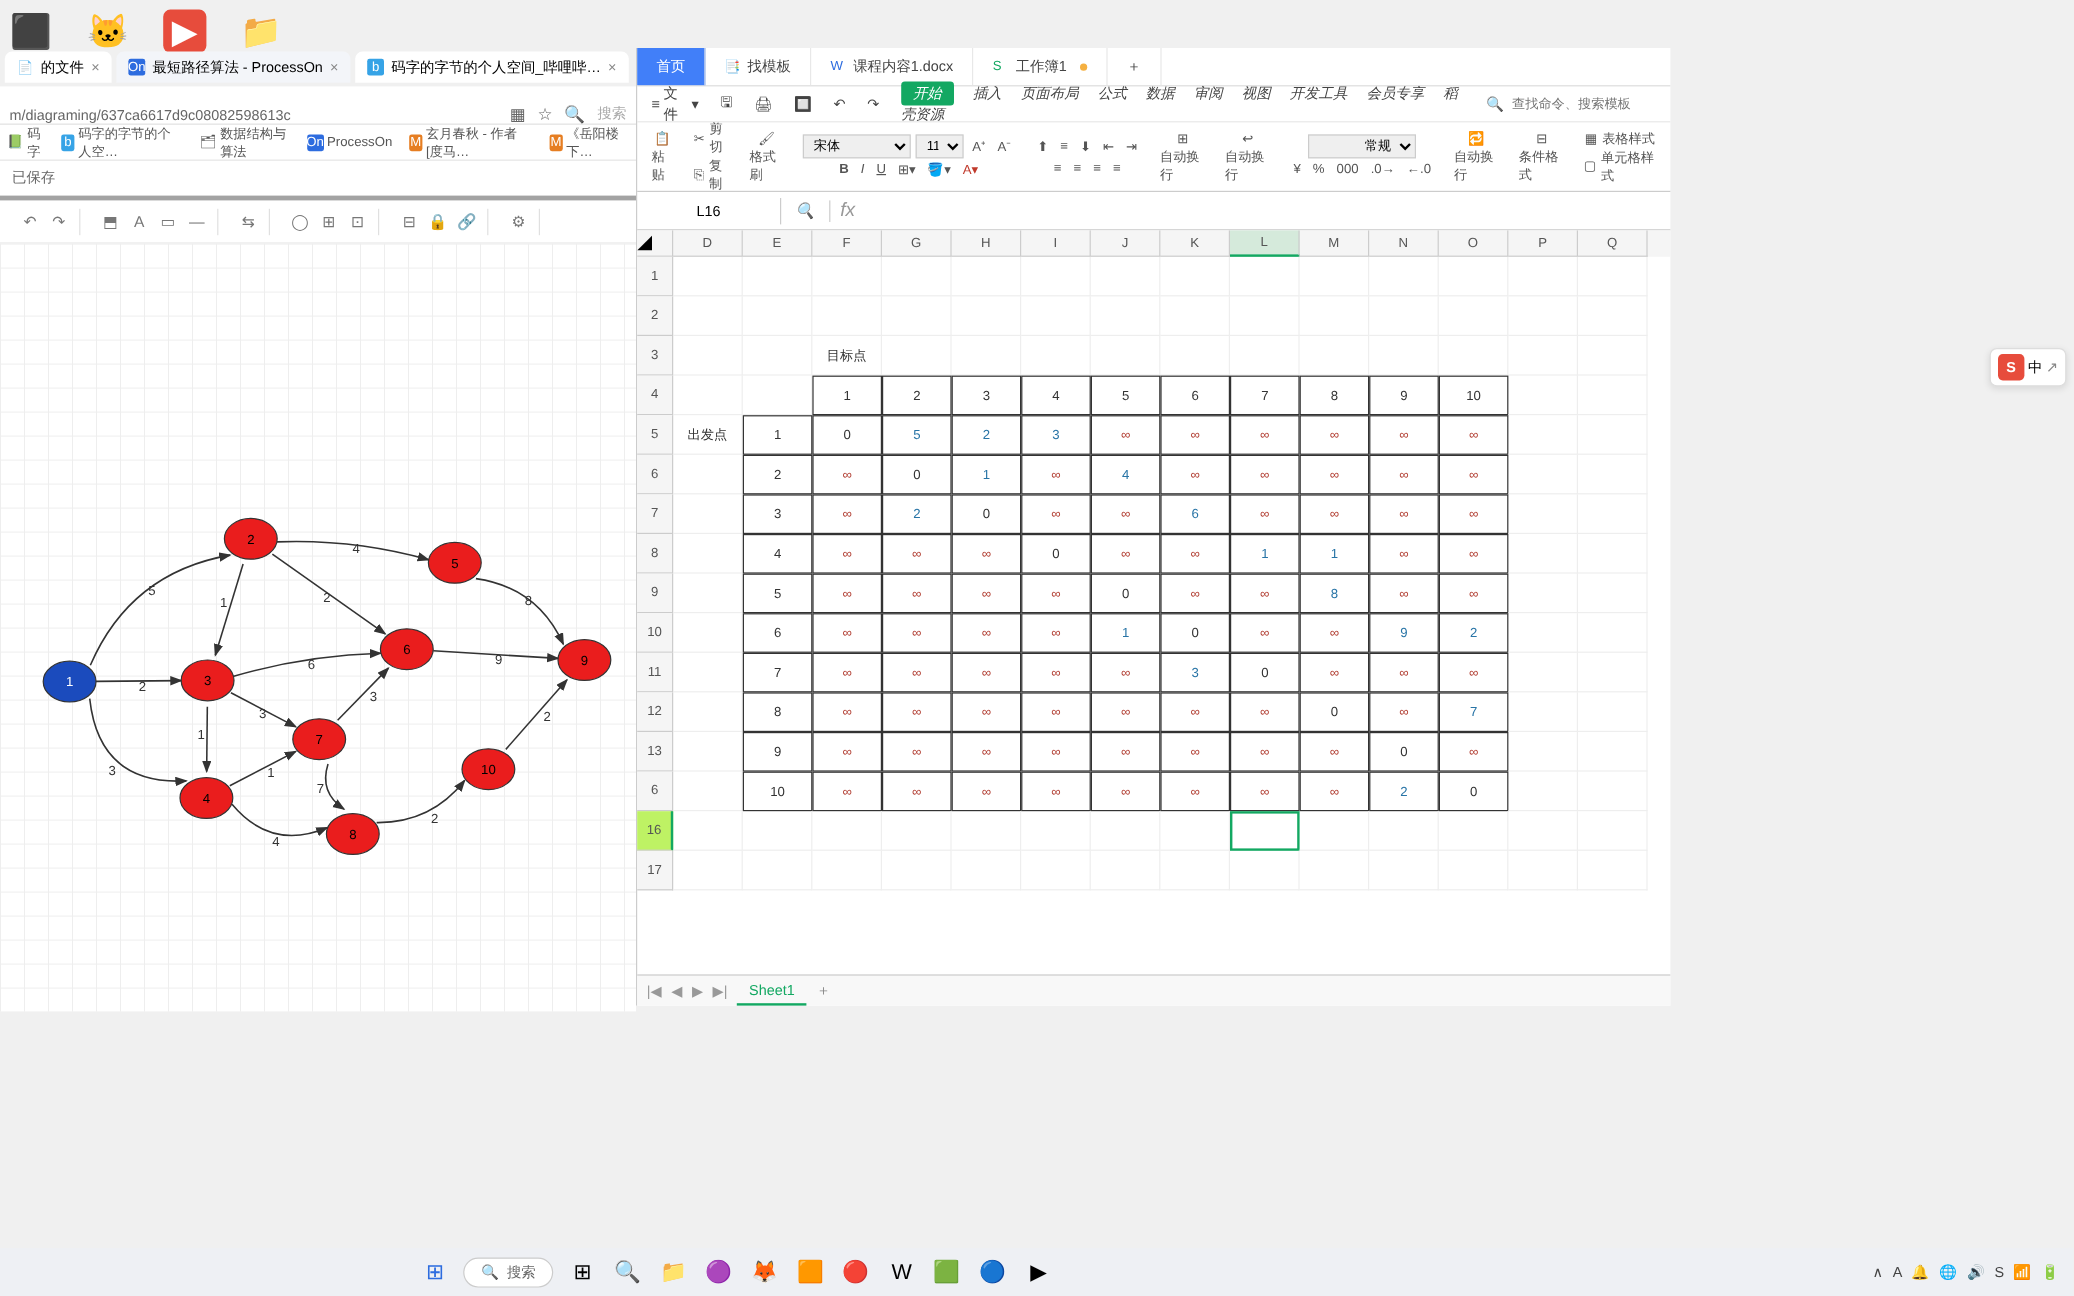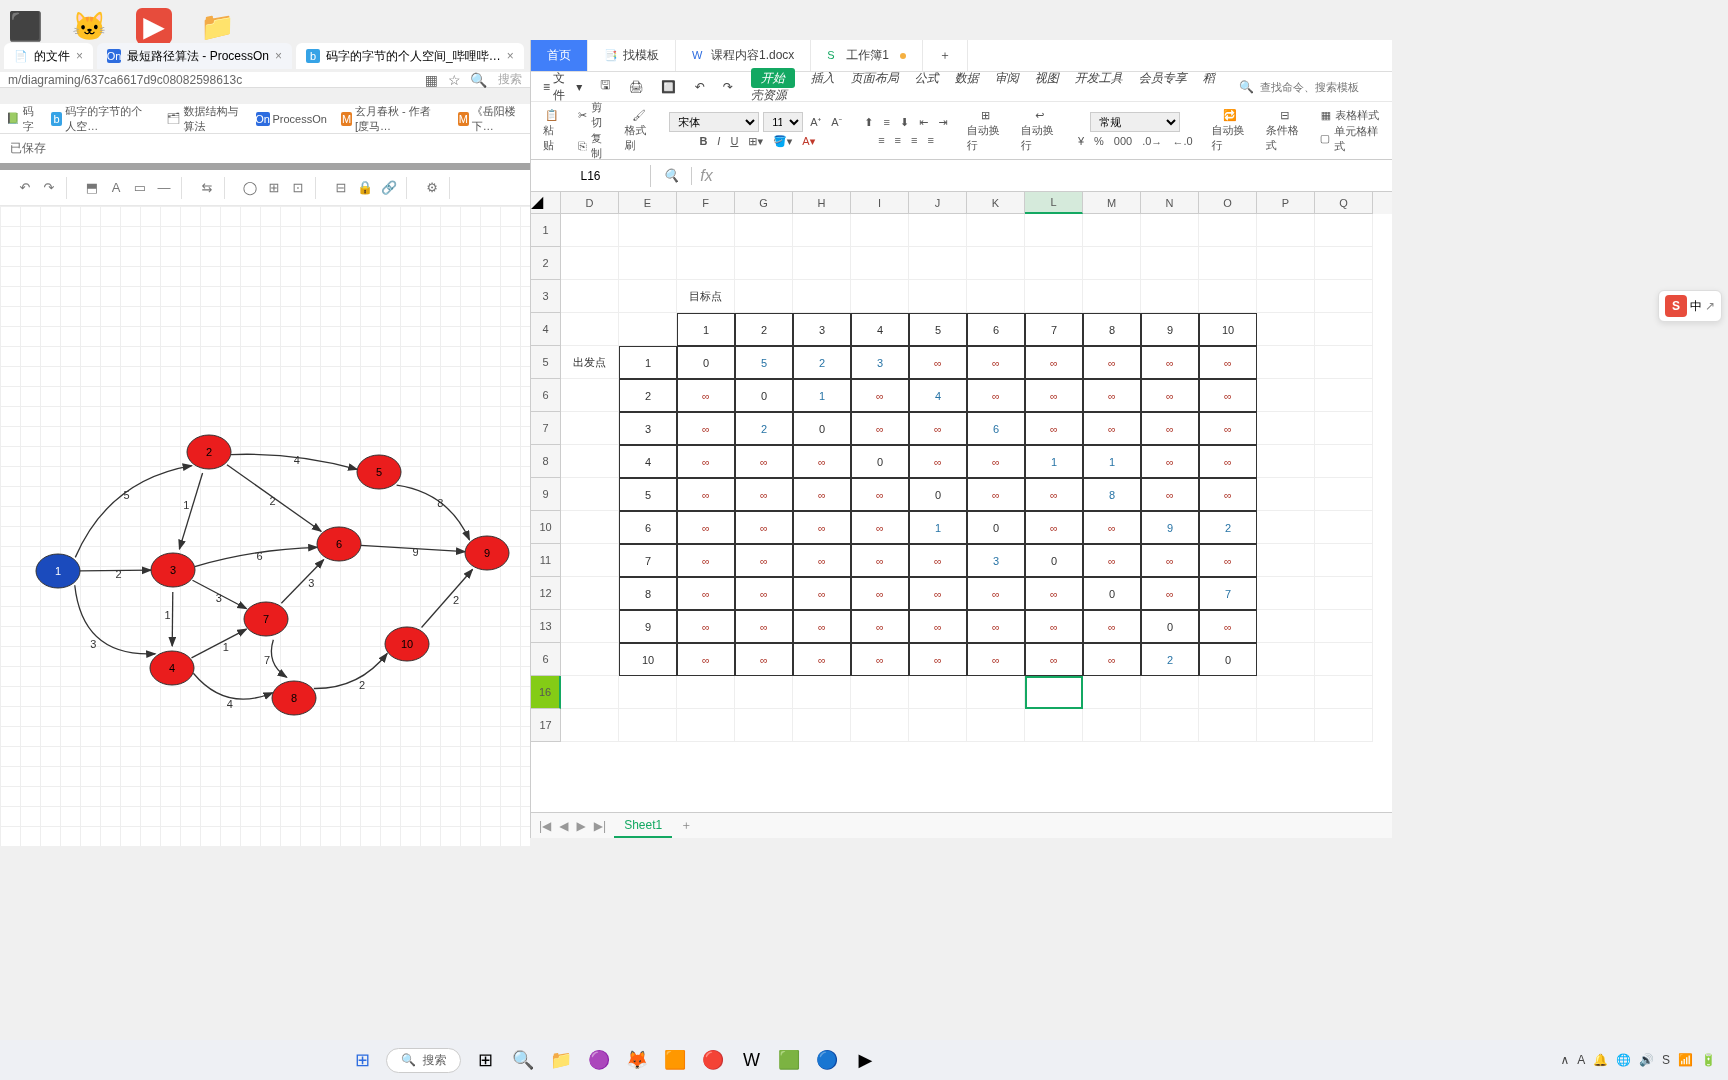--- a/index.html
+++ b/index.html
@@ -4,28 +4,28 @@
 <style>
 * { margin: 0; padding: 0; box-sizing: border-box; font-family: "Microsoft YaHei", Arial, sans-serif; }
 body { width: 1728px; height: 1080px; background: #f0f0f0; overflow: hidden; position: relative; }
 .desktop-icons { position: absolute; top: 8px; left: 8px; display: flex; gap: 28px; }
 .desktop-icons .di { width: 36px; height: 36px; display: flex; align-items: center; justify-content: center; font-size: 28px; }
 .browser-tabs { position: absolute; top: 40px; left: 0; height: 32px; display: flex; align-items: center; gap: 4px; padding-left: 4px; }
 .btab { display: flex; align-items: center; gap: 6px; padding: 4px 10px; font-size: 12px; height: 26px; background: #fff; border-radius: 6px 6px 0 0; }
 .btab .favicon { width: 14px; height: 14px; font-size: 11px; display: flex; align-items: center; justify-content: center; border-radius: 2px; }
 .btab .close { color: #888; font-size: 12px; cursor: pointer; }
 .btab .newtab { color: #666; font-size: 16px; }
-.url-bar { position: absolute; top: 72px; left: 0; width: 530px; height: 16px; background: #fff; display: flex; align-items: center; padding: 0 8px; border-bottom: 1px solid #ddd; gap: 10px; font-size: 12px; color: #666; }
+.url-bar { position: absolute; top: 72px; left: 0; width: 530px; height: 32px; background: #fff; display: flex; align-items: flex-end; padding: 0 8px; border-bottom: 1px solid #ddd; gap: 10px; font-size: 12px; color: #666; }
 .url-bar .url { flex: 1; }
 .url-bar .icon { font-size: 14px; }
 .bookmarks { position: absolute; top: 104px; left: 0; width: 530px; height: 30px; background: #fff; display: flex; align-items: center; gap: 14px; padding: 0 6px; border-bottom: 1px solid #e0e0e0; font-size: 11px; color: #555; }
 .bm { display: flex; align-items: center; gap: 3px; cursor: pointer; }
 .bm .favicon { width: 14px; height: 14px; font-size: 11px; display: flex; align-items: center; justify-content: center; border-radius: 2px; }
 .left-app { position: absolute; top: 134px; left: 0; width: 530px; background: #fff; }
-.processon-title { padding: 6px 10px; font-size: 12px; color: #666; border-bottom: 7px solid #a3a3a3; }
+.processon-title { padding: 6px 10px; font-size: 12px; color: #666; border-bottom: 4px solid #a3a3a3; }
 .toolbar { height: 36px; display: flex; align-items: center; gap: 8px; padding: 0 8px; border-bottom: 1px solid #e8e8e8; }
 .tb-group { display: flex; align-items: center; gap: 2px; padding: 0 6px; border-right: 1px solid #e0e0e0; }
 .tb-btn { width: 22px; height: 22px; display: flex; align-items: center; justify-content: center; color: #777; font-size: 13px; cursor: pointer; }
 .canvas { position: relative; width: 530px; height: 640px; background-image: linear-gradient(#eee 1px,transparent 1px),linear-gradient(90deg,#eee 1px,transparent 1px); background-size: 20px 20px; }
 .note { position: absolute; left: 136px; top: 50px; width: 390px; height: 130px; background: #fbf6c5; border: 1px solid #e0d98a; padding: 40px 20px; font-size: 12px; color: #333; }
 .graph-svg { position: absolute; left: 0; top: 180px; }
 .statusbar-left { position: absolute; bottom: 18px; left: 0; height: 18px; background: #565f7a; color: #fff; font-size: 11px; padding: 2px 14px; width: 530px; }
 .wps { position: absolute; top: 40px; left: 530px; width: 862px; height: 798px; background: #fff; border-left: 1px solid #ccc; }
 .wps-tabs { height: 32px; display: flex; align-items: center; border-bottom: 1px solid #ddd; }
 .wps-tab { display: flex; align-items: center; gap: 5px; padding: 5px 16px; font-size: 12px; color: #444; cursor: pointer; border-right: 1px solid #e8e8e8; height: 100%; }
@@ -47,21 +47,21 @@
 .namebox .fx { padding: 0 12px; color: #888; font-style: italic; font-size: 13px; }
 .namebox .fxlbl { border-left: 1px solid #ccc; padding-left: 8px; font-style: italic; color: #999; }
 .sheet { position: relative; }
 .colheads { display: flex; background: #f5f5f5; height: 22px; }
 .colheads .corner { width: 30px; border-right: 1px solid #ccc; border-bottom: 1px solid #ccc; }
 .colheads .ch { width: 58px; text-align: center; font-size: 11px; color: #555; border-right: 1px solid #ccc; border-bottom: 1px solid #ccc; display: flex; align-items: center; justify-content: center; }
 .colheads .ch.active { background: #d5eadb; border-bottom: 2px solid #13a862; }
 .rows {  }
 .row { display: flex; height: 33px; }
 .row .rh { width: 30px; background: #f5f5f5; border-right: 1px solid #ccc; border-bottom: 1px solid #ccc; display: flex; align-items: center; justify-content: center; font-size: 11px; color: #555; }
-.row .rh.active { background: #84cc16; border-right: 2px solid #13a862; }
+.row .rh.active { background: #bef264; border-right: 2px solid #13a862; }
 .row .cell { width: 58px; border-right: 1px solid #eee; border-bottom: 1px solid #eee; display: flex; align-items: center; justify-content: center; font-size: 11px; color: #333; position: relative; }
 .row .cell.tb { border: 1px solid #333; }
 .row .cell.inf { color: #b03a2e; }
 .row .cell.blue { color: #2874a6; }
 .row .cell.selcell { border: 2px solid #13a862; }
 .sheet-tabs { position: absolute; bottom: 0; left: 0; right: 0; height: 26px; background: #f8f8f8; border-top: 1px solid #ccc; display: flex; align-items: center; gap: 8px; padding: 0 8px; font-size: 12px; }
 .sheet-tabs .nav { color: #999; cursor: pointer; }
 .sheet-tabs .stab { color: #13a862; font-weight: 500; padding: 4px 10px; border-bottom: 2px solid #13a862; }
 .sheet-tabs .plus { color: #888; cursor: pointer; }
 .sidebar-float { position: absolute; right: 6px; top: 290px; background: #fff; border: 1px solid #ddd; border-radius: 6px; padding: 4px 6px; display: flex; align-items: center; gap: 3px; font-size: 12px; box-shadow: 0 2px 6px rgba(0,0,0,0.1); }
@@ -324,21 +324,21 @@
     <div class="rgroup">
       <span>⊞</span>
       <span>自动换行</span>
     </div>
     <div class="rgroup">
       <span>↩</span>
       <span>自动换行</span>
     </div>
     <div class="rgroup">
       <div class="rrow">
-          <select style="width:90px;"><option>常规</option></select>
+          <select style="width:90px;text-align:right;"><option>常规</option></select>
         </div>
       <div class="rrow">
         <span class="rbtn">¥</span>
         <span class="rbtn">%</span>
         <span class="rbtn">000</span>
         <span class="rbtn">.0→</span>
         <span class="rbtn">←.0</span>
       </div>
     </div>
     <div class="rgroup">

